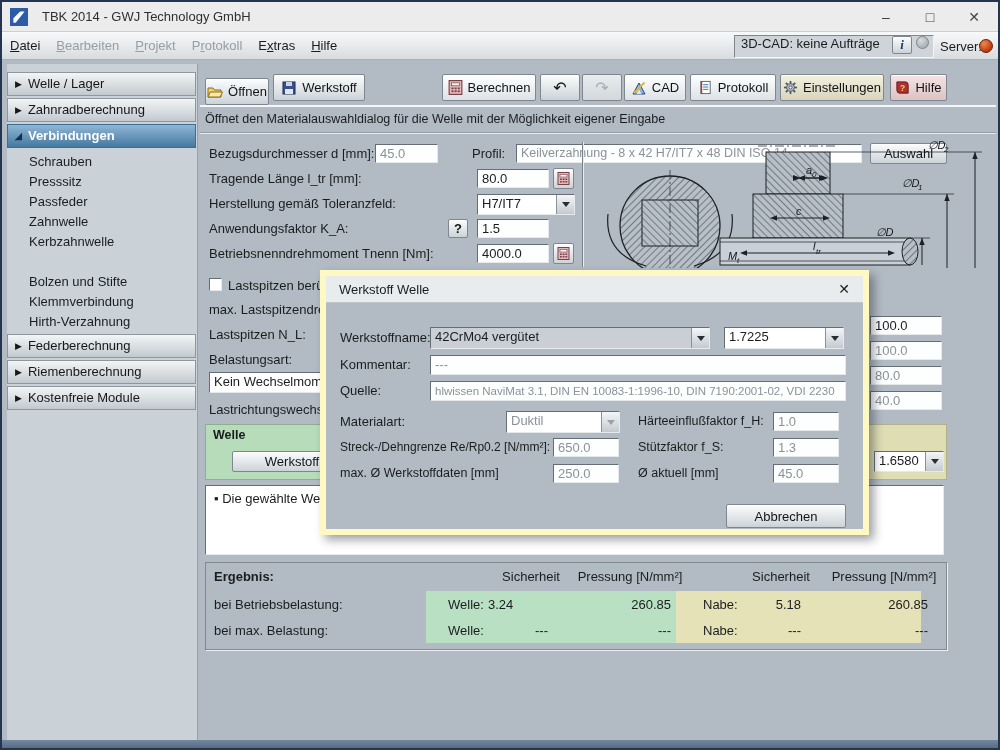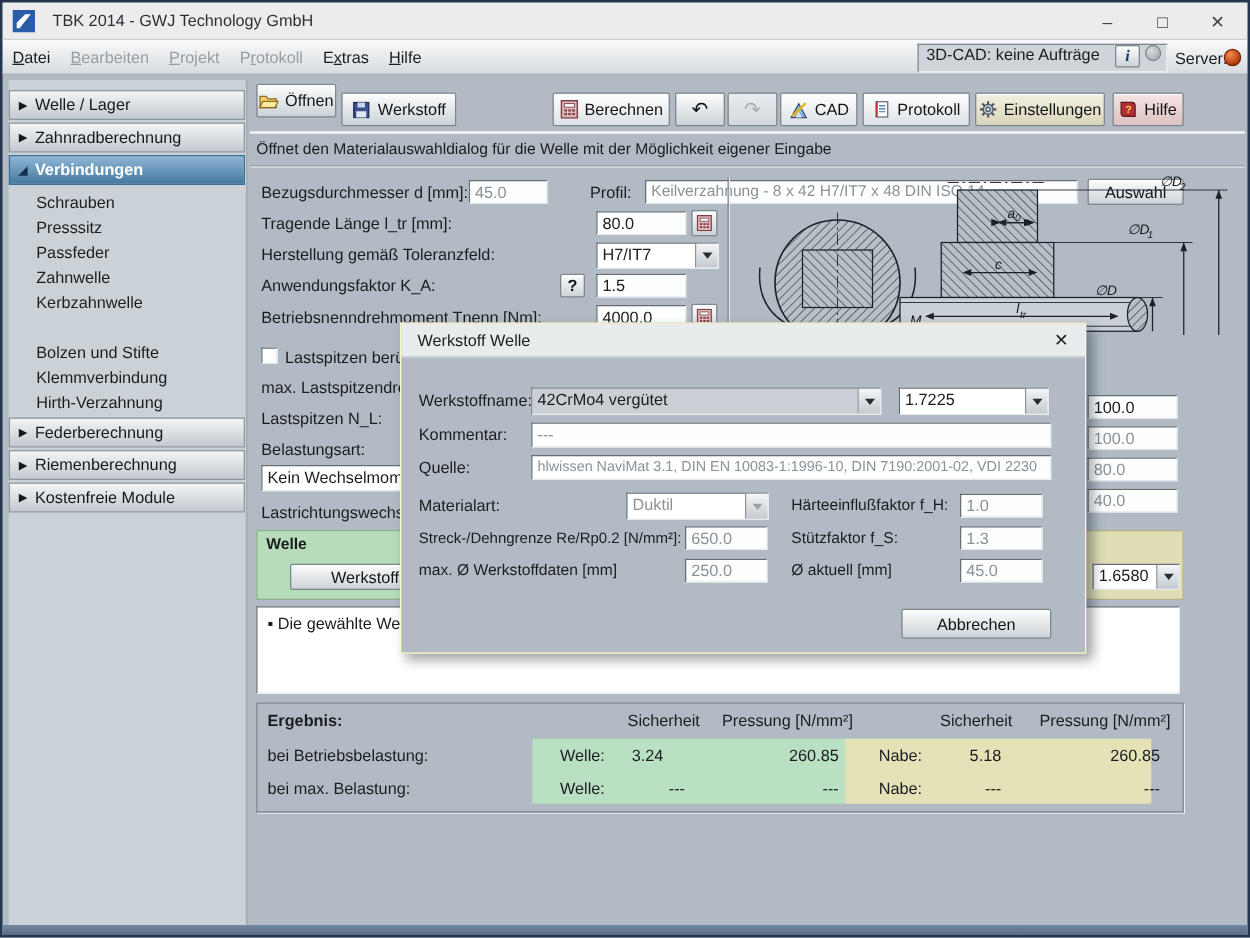--- a/index.html
+++ b/index.html
@@ -78,21 +78,21 @@
   </div>
 
   <div class="abs" style="left:732px;top:33px;width:200px;height:23px;background:#ced4d9;border:1px solid;border-color:#7f878e #f3f6f8 #f3f6f8 #7f878e;display:flex;align-items:flex-start">
     <span class="nw" style="font-size:13px;margin-left:6px;flex:1">3D-CAD: keine Aufträge</span>
     <div class="btn" style="width:20px;height:18px;font-family:'Liberation Serif',serif;font-weight:bold;font-style:italic;color:#1c3a6e">i</div>
     <span class="led" style="width:13px;height:13px;margin:0 4px;background:radial-gradient(circle at 35% 30%, #d9dde1, #98a0a7);border:1px solid #7c848b"></span>
   </div>
   <span class="abs nw" style="left:938px;top:37px;font-size:13px">Server:</span>
   <span class="abs led" style="left:977px;top:37px;width:14px;height:14px;background:radial-gradient(circle at 35% 30%, #f08a4e, #b93a10 70%);border:1px solid #6e2008"></span>
 
-  <div class="abs btn" style="left:203px;top:65px;width:64px;height:27px">
+  <div class="abs btn" style="left:203px;top:76px;width:64px;height:27px">
     <svg width="16" height="16" viewBox="0 0 16 16">
         <path d="M1 13 L1 4 L6 4 L7.5 6 L14 6 L14 13 Z" fill="#f0d070" stroke="#8a6d1f"></path>
         <path d="M1 13 L3.2 8 L15.5 8 L13.2 13 Z" fill="#ffe9a0" stroke="#8a6d1f"></path>
       </svg>
     <span>Öffnen</span>
   </div>
   <div class="abs btn" style="left:271px;top:72px;width:92px;height:27px">
     <svg width="16" height="16" viewBox="0 0 16 16">
         <rect x="2" y="2" width="12" height="12" fill="#3a4f8c" stroke="#1c2b55"></rect>
         <rect x="5" y="2" width="6" height="4" fill="#c8d4e8"></rect>
@@ -345,36 +345,36 @@
     <div class="abs" style="left:220px;top:28px;width:250px;height:52px;background:#b9e0c2"></div>
     <div class="abs" style="left:470px;top:28px;width:245px;height:52px;background:#e4e2b6"></div>
     <span class="abs nw" style="left:8px;top:6px;font-size:13px;font-weight:bold">Ergebnis:</span>
     <span class="abs nw" style="left:280px;top:6px;width:90px;text-align:center;font-size:13px">Sicherheit</span>
     <span class="abs nw" style="left:368px;top:6px;width:112px;text-align:center;font-size:13px">Pressung [N/mm²]</span>
     <span class="abs nw" style="left:530px;top:6px;width:90px;text-align:center;font-size:13px">Sicherheit</span>
     <span class="abs nw" style="left:622px;top:6px;width:112px;text-align:center;font-size:13px">Pressung [N/mm²]</span>
 
     <span class="abs nw" style="left:8px;top:34px;font-size:13px">bei Betriebsbelastung:</span>
     <span class="abs nw" style="left:242px;top:34px;font-size:13px">Welle:</span>
-    <span class="abs nw" style="left:282px;top:34px;width:60px;text-align:center;font-size:13px">3.24</span>
+    <span class="abs nw" style="left:282px;top:34px;width:60px;text-align:left;font-size:13px">3.24</span>
     <span class="abs nw" style="left:385px;top:34px;width:80px;text-align:right;font-size:13px">260.85</span>
     <span class="abs nw" style="left:497px;top:34px;font-size:13px">Nabe:</span>
     <span class="abs nw" style="left:535px;top:34px;width:60px;text-align:right;font-size:13px">5.18</span>
     <span class="abs nw" style="left:642px;top:34px;width:80px;text-align:right;font-size:13px">260.85</span>
 
     <span class="abs nw" style="left:8px;top:60px;font-size:13px">bei max. Belastung:</span>
     <span class="abs nw" style="left:242px;top:60px;font-size:13px">Welle:</span>
     <span class="abs nw" style="left:282px;top:60px;width:60px;text-align:right;font-size:13px">---</span>
     <span class="abs nw" style="left:385px;top:60px;width:80px;text-align:right;font-size:13px">---</span>
     <span class="abs nw" style="left:497px;top:60px;font-size:13px">Nabe:</span>
     <span class="abs nw" style="left:535px;top:60px;width:60px;text-align:right;font-size:13px">---</span>
     <span class="abs nw" style="left:642px;top:60px;width:80px;text-align:right;font-size:13px">---</span>
   </div>
 
-  <div class="abs" style="left:318px;top:256px;width:549px;height:265px;background:#b2bbc3;border:1px solid #fef9c3;box-shadow:5px 5px 9px rgba(18,24,34,.40);z-index:50">
+  <div class="abs" style="left:318px;top:268px;width:549px;height:265px;background:#b2bbc3;border:6px solid #fef9c3;box-shadow:5px 5px 9px rgba(18,24,34,.40);z-index:50">
     <div class="dialog-title">
       <span class="nw" style="font-size:13px;margin-left:13px;flex:1">Werkstoff Welle</span>
       <span style="font-size:14px;color:#222;margin-right:13px">✕</span>
     </div>
     <span class="abs lbl" style="left:14px;top:54px">Werkstoffname:</span>
     <div class="abs combo" style="left:104px;top:51px;width:280px;height:22px">
       <span class="combo-text" style="background:#c9cfd5">42CrMo4 vergütet</span>
       <span class="combo-btn">
           <i class="tri"></i>
         </span>

